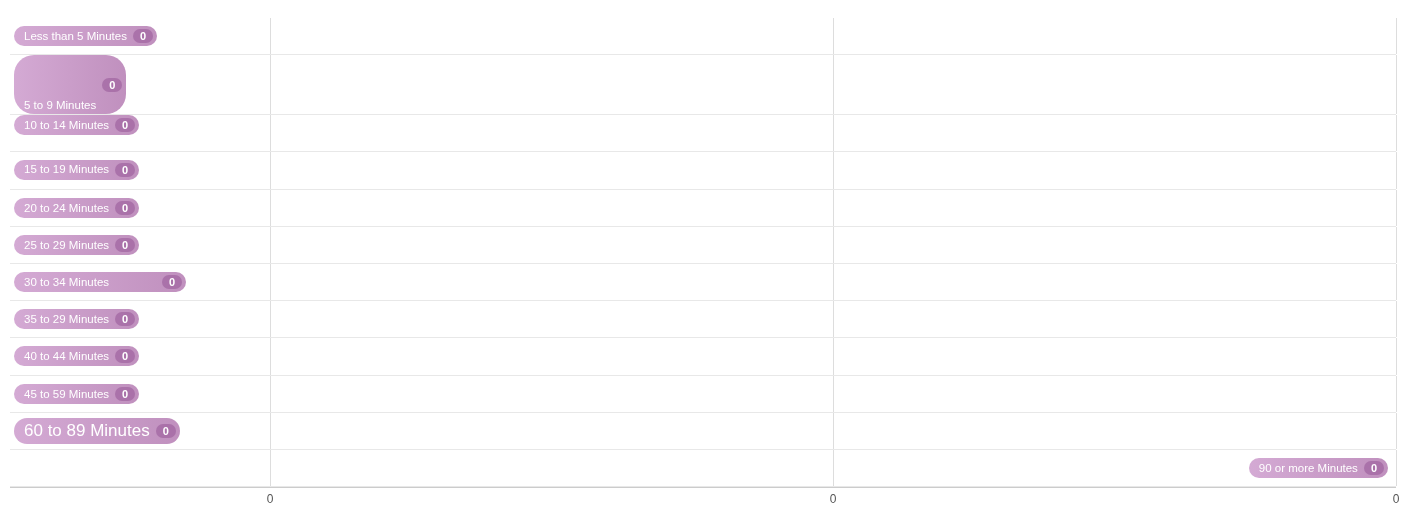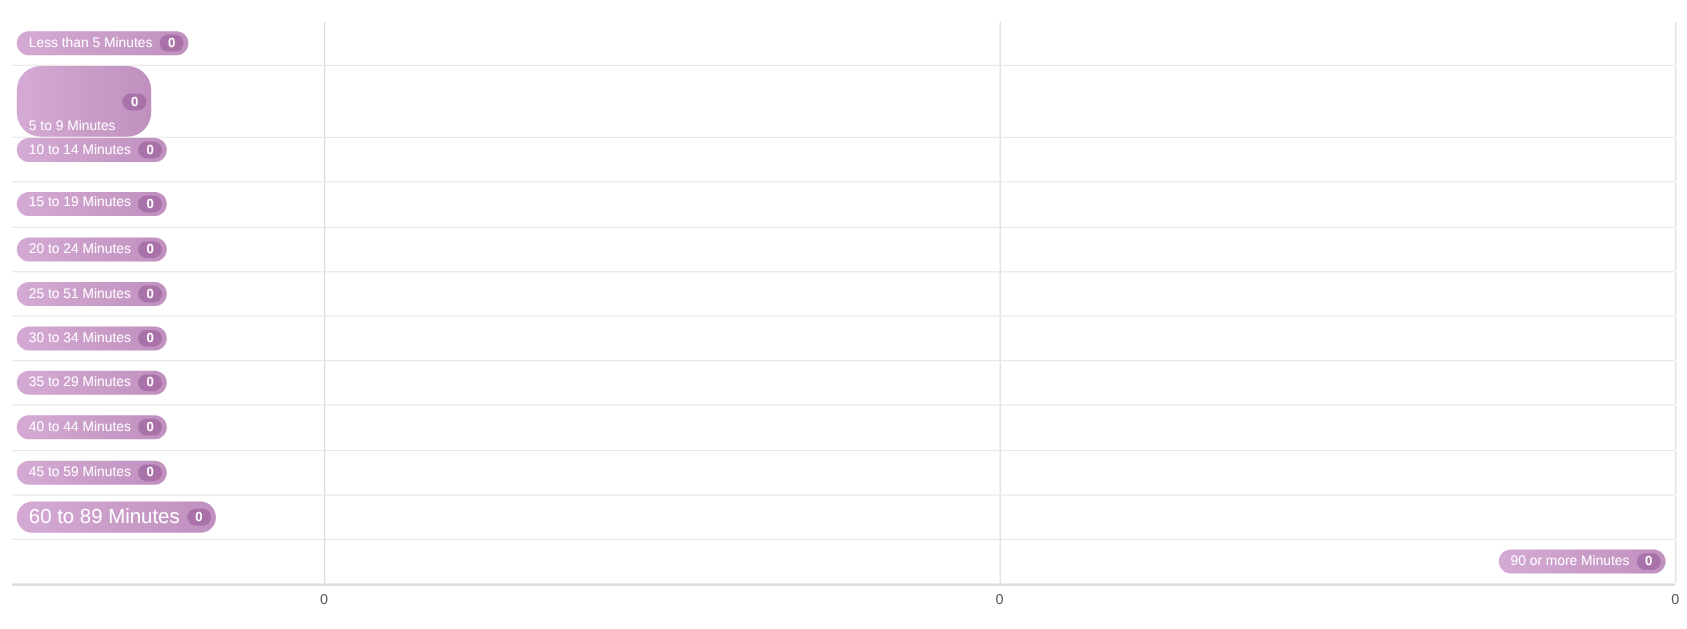--- a/index.html
+++ b/index.html
@@ -140,29 +140,29 @@
           <div class="bar-label-pill" style="background: linear-gradient(to right, rgb(212, 170, 212), rgb(192, 144, 190)); border-radius: 20px; padding: 3px 4px 3px 10px; display: flex; align-items: center; white-space: nowrap; z-index: 2; margin-left: 4px;">
             <span class="bar-label-text" style="font-size: 11.5px; color: rgb(255, 255, 255); font-weight: 500; margin-right: 6px;">20 to 24 Minutes</span>
             <span class="bar-value-badge" style="background: rgba(160, 100, 160, 0.7); border-radius: 10px; padding: 1px 7px; font-size: 11px; color: rgb(255, 255, 255); font-weight: 600;">0</span>
           </div>
         </div>
         <div class="bar-row" style="flex: 1 1 0%; display: flex; align-items: center; border-bottom: 1px solid rgb(232, 232, 232); position: relative; padding-right: 8px;">
           <div style="position: absolute; top: 0px; bottom: 0px; width: 1px; background: rgb(221, 221, 221); left: 18.759%;"></div>
           <div style="position: absolute; top: 0px; bottom: 0px; width: 1px; background: rgb(221, 221, 221); left: 59.3795%;"></div>
           <div style="position: absolute; top: 0px; bottom: 0px; width: 1px; background: rgb(221, 221, 221); left: 100%;"></div>
           <div class="bar-label-pill" style="background: linear-gradient(to right, rgb(212, 170, 212), rgb(192, 144, 190)); border-radius: 20px; padding: 3px 4px 3px 10px; display: flex; align-items: center; white-space: nowrap; z-index: 2; margin-left: 4px;">
-            <span class="bar-label-text" style="font-size: 11.5px; color: rgb(255, 255, 255); font-weight: 500; margin-right: 6px;">25 to 51 Minutes</span>
-            <span class="bar-value-badge" style="background: rgba(160, 100, 160, 0.7); border-radius: 10px; padding: 1px 7px; font-size: 11px; color: rgb(255, 255, 255); font-weight: 600;">0</span>
-          </div>
-        </div>
-        <div class="bar-row" style="flex: 1 1 0%; display: flex; align-items: center; border-bottom: 1px solid rgb(232, 232, 232); position: relative; padding-right: 8px;">
-          <div style="position: absolute; top: 0px; bottom: 0px; width: 1px; background: rgb(221, 221, 221); left: 18.759%;"></div>
-          <div style="position: absolute; top: 0px; bottom: 0px; width: 1px; background: rgb(221, 221, 221); left: 59.3795%;"></div>
-          <div style="position: absolute; top: 0px; bottom: 0px; width: 1px; background: rgb(221, 221, 221); left: 100%;"></div>
-          <div class="bar-label-pill" style="background: linear-gradient(to right, rgb(212, 170, 212), rgb(192, 144, 190)); border-radius: 20px; padding: 3px 4px 3px 10px; display: flex; align-items: center; white-space: nowrap; z-index: 2; margin-left: 4px;">
+            <span class="bar-label-text" style="font-size: 11.5px; color: rgb(255, 255, 255); font-weight: 500; margin-right: 6px;">25 to 29 Minutes</span>
+            <span class="bar-value-badge" style="background: rgba(160, 100, 160, 0.7); border-radius: 10px; padding: 1px 7px; font-size: 11px; color: rgb(255, 255, 255); font-weight: 600;">0</span>
+          </div>
+        </div>
+        <div class="bar-row" style="flex: 1 1 0%; display: flex; align-items: center; border-bottom: 1px solid rgb(232, 232, 232); position: relative; padding-right: 8px;">
+          <div style="position: absolute; top: 0px; bottom: 0px; width: 1px; background: rgb(221, 221, 221); left: 18.759%;"></div>
+          <div style="position: absolute; top: 0px; bottom: 0px; width: 1px; background: rgb(221, 221, 221); left: 59.3795%;"></div>
+          <div style="position: absolute; top: 0px; bottom: 0px; width: 1px; background: rgb(221, 221, 221); left: 100%;"></div>
+          <div class="bar-label-pill" style="background: linear-gradient(to right, rgb(212, 170, 212), rgb(192, 144, 190)); border-radius: 20px; padding: 3px 4px 3px 10px; display: flex; align-items: center; white-space: nowrap; z-index: 2; margin-left: 4px; gap: 47px;">
             <span class="bar-label-text" style="font-size: 11.5px; color: rgb(255, 255, 255); font-weight: 500; margin-right: 6px;">30 to 34 Minutes</span>
             <span class="bar-value-badge" style="background: rgba(160, 100, 160, 0.7); border-radius: 10px; padding: 1px 7px; font-size: 11px; color: rgb(255, 255, 255); font-weight: 600;">0</span>
           </div>
         </div>
         <div class="bar-row" style="flex: 1 1 0%; display: flex; align-items: center; border-bottom: 1px solid rgb(232, 232, 232); position: relative; padding-right: 8px;">
           <div style="position: absolute; top: 0px; bottom: 0px; width: 1px; background: rgb(221, 221, 221); left: 18.759%;"></div>
           <div style="position: absolute; top: 0px; bottom: 0px; width: 1px; background: rgb(221, 221, 221); left: 59.3795%;"></div>
           <div style="position: absolute; top: 0px; bottom: 0px; width: 1px; background: rgb(221, 221, 221); left: 100%;"></div>
           <div class="bar-label-pill" style="background: linear-gradient(to right, rgb(212, 170, 212), rgb(192, 144, 190)); border-radius: 20px; padding: 3px 4px 3px 10px; display: flex; align-items: center; white-space: nowrap; z-index: 2; margin-left: 4px;">
             <span class="bar-label-text" style="font-size: 11.5px; color: rgb(255, 255, 255); font-weight: 500; margin-right: 6px;">35 to 29 Minutes</span>

